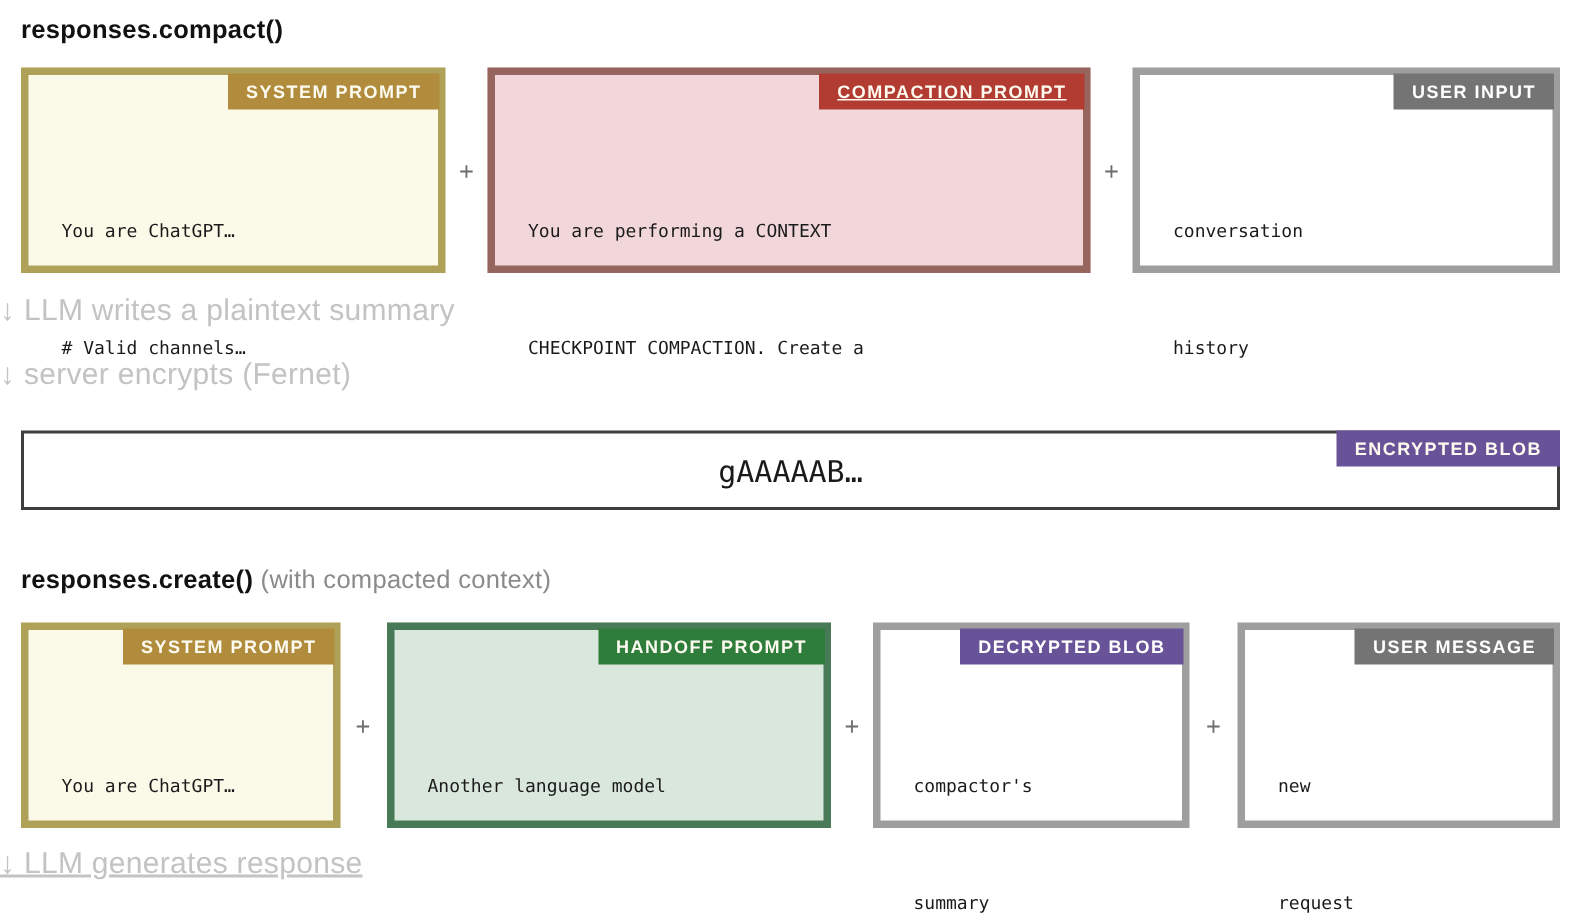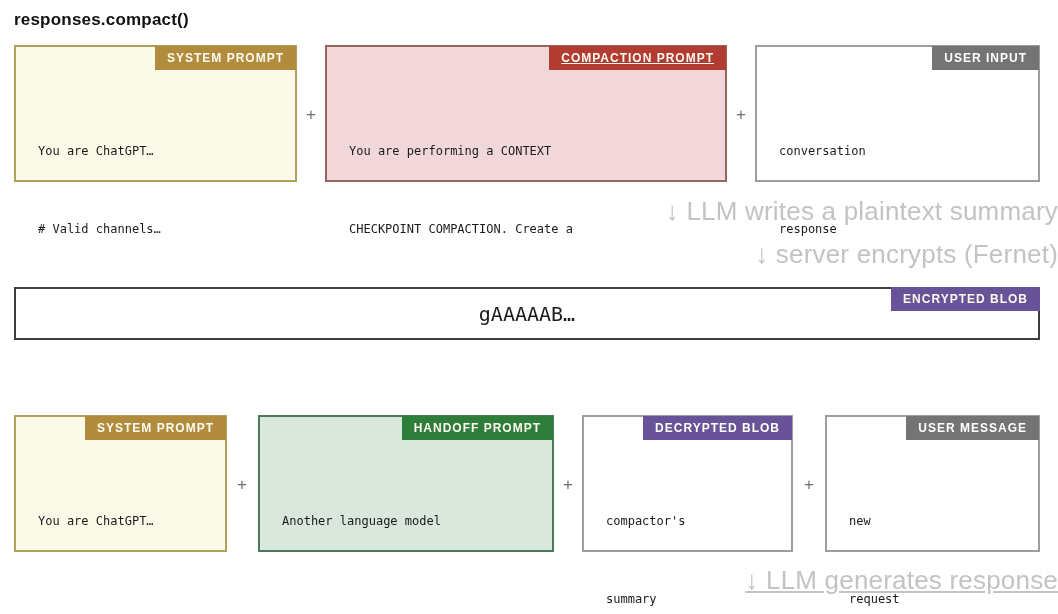--- a/index.html
+++ b/index.html
@@ -6,21 +6,21 @@
   .canvas{
     position:relative;width:1058px;height:614px;background:#ffffff;
     font-family:"Liberation Sans",sans-serif;overflow:hidden;border-radius:20px;
   }
   .flow-title{
     position:absolute;left:14px;font-size:17px;font-weight:bold;
     color:#111;letter-spacing:.2px;
   }
   .flow-subtitle{font-weight:normal;color:#8a8a8a;}
   .box{
-    position:absolute;box-sizing:border-box;border:2px solid #0f766e;background:#fff;
+    position:absolute;box-sizing:border-box;border:5px solid #0f766e;background:#fff;
   }
   .box .tag{
     position:absolute;top:-1px;right:-1px;
     padding:5px 12px;font-size:12px;font-weight:bold;letter-spacing:1px;
     color:#fdfaf0;white-space:nowrap;
   }
   .box .lines{
     padding:39px 10px 0 22px;
     font-family:"DejaVu Sans Mono","Liberation Mono",monospace;
     font-size:12px;line-height:26px;color:var(--text,#1a1a1a);
@@ -40,22 +40,22 @@
   .blob-text{
     position:absolute;left:0;right:0;top:50%;transform:translateY(-50%);
     text-align:center;font-family:"DejaVu Sans Mono","Liberation Mono",monospace;
     font-size:20px;color:var(--text,#1a1a1a);
   }
   .plus{
     position:absolute;transform:translate(-50%,-50%);
     font-size:17px;color:#6e6e6e;font-family:"Liberation Sans",sans-serif;
   }
   .step{
-    position:absolute;left:0;width:1058px;text-align:right;
-    font-size:26px;color:var(--arrow-gray,#c3c3c3);letter-spacing:.2px;
+    position:absolute;left:0;width:1058px;text-align:left;
+    font-size:20px;color:var(--arrow-gray,#c3c3c3);letter-spacing:.2px;
   }
 </style>
 </head>
 <body>
 
 <div class="canvas">
 
   <div class="flow-title" style="top:10px;">
     <span>responses.compact()</span>
   </div>
@@ -79,32 +79,36 @@
       <div>handoff summary…</div>
     </div>
   </div>
 
   <div class="plus" style="left:741px;top:115px;">+</div>
 
   <div class="box plain" style="left:755px;top:45px;width:285px;height:137px;">
     <div class="tag">USER INPUT</div>
     <div class="lines">
       <div>conversation</div>
-      <div>response</div>
+      <div>history</div>
     </div>
   </div>
 
   <div class="step" style="top:196px;">↓ LLM writes a plaintext summary</div>
   <div class="step" style="top:239px;">↓ server encrypts (Fernet)</div>
 
   <div class="box blob" style="left:14px;top:287px;width:1026px;height:53px;">
     <div class="tag">ENCRYPTED BLOB</div>
     <div class="blob-text">gAAAAAB…</div>
   </div>
 
+  <div class="flow-title" style="top:377px;">
+    <span>responses.create()</span>
+    <span class="flow-subtitle">(with compacted context)</span>
+  </div>
 
   <div class="box cream" style="left:14px;top:415px;width:213px;height:137px;">
     <div class="tag">SYSTEM PROMPT</div>
     <div class="lines">
       <div>You are ChatGPT…</div>
     </div>
   </div>
 
   <div class="plus" style="left:242px;top:485px;">+</div>
 

